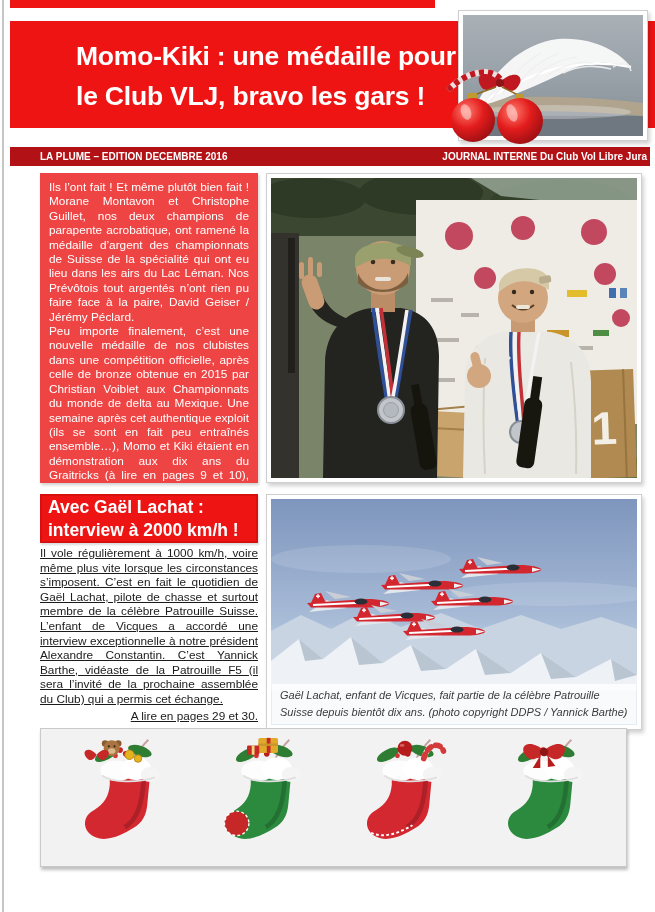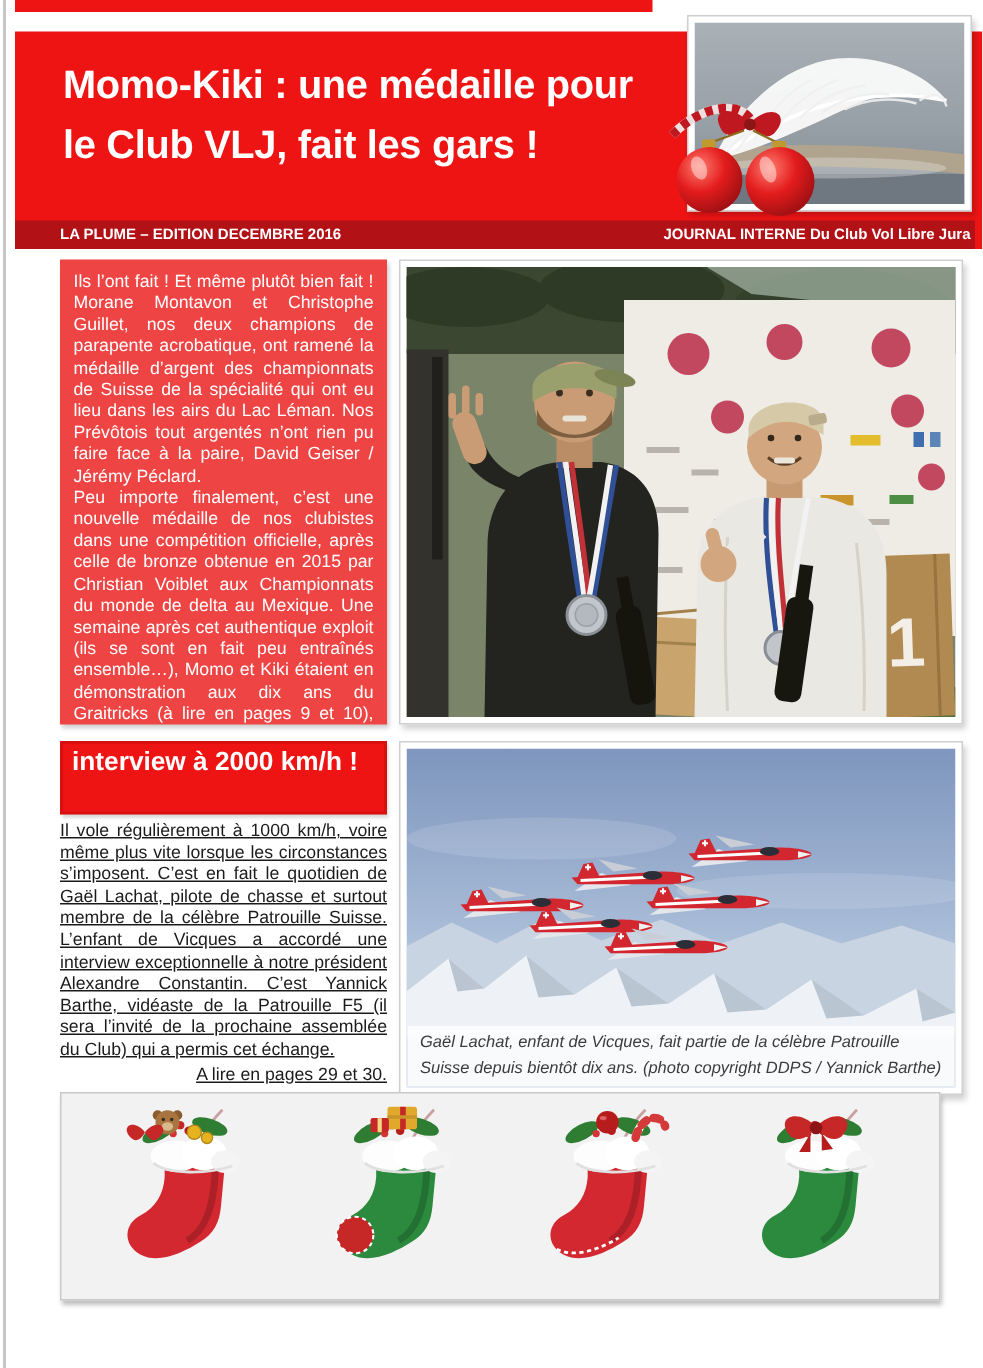--- a/index.html
+++ b/index.html
@@ -6,21 +6,21 @@
   html,body { background:#fff; }
   .page {
     position:relative; width:655px; height:912px; background:#ffffff;
     font-family:"Liberation Sans", sans-serif; overflow:hidden;
   }
   .page-edge { position:absolute; left:2px; top:0; width:2px; height:912px; background:#c6c6c6; }
 
   .top-strip { position:absolute; left:10px; top:0; width:425px; height:8px; background:#ee1414; }
 
   .banner {
-    position:absolute; left:10px; top:21px; width:645px; height:145px; background:#ee1414;
+    position:absolute; left:10px; top:21px; width:645px; height:107px; background:#ee1414;padding-left:34px;
   }
   .banner h1 { color:#ffffff; font-size:26.5px; font-weight:bold; line-height:40px; padding:15px 0 0 32px; letter-spacing:-0.2px; }
 
   .photo-frame {
     position:absolute; background:#ffffff; border:1px solid #cfcfcf; padding:4px;
     box-shadow:2px 3px 4px rgba(0,0,0,0.18);
   }
   .feather-frame { left:458px; top:10px; width:190px; height:131px; z-index:3; }
   .baubles { position:absolute; left:444px; top:64px; width:112px; height:80px; z-index:6; }
 
@@ -67,21 +67,21 @@
 </head>
 <body>
 
 <div class="page">
   <div class="page-edge"></div>
   <div class="top-strip"></div>
 
   <div class="banner">
     <h1>
       <span>Momo-Kiki : une médaille pour</span><br>
-      <span>le Club VLJ, fait les gars !</span>
+      <span>le Club VLJ, bravo les gars !</span>
     </h1>
   </div>
 
   <div class="photo-frame feather-frame">
     <svg viewBox="0 0 180 121" width="180" height="121">
       <defs>
         <linearGradient id="waterg" x1="0" y1="0" x2="0" y2="1">
           <stop offset="0" stop-color="#a9b0b6"></stop>
             <stop offset="0.5" stop-color="#99a1a9"></stop>
           <stop offset="0.78" stop-color="#8d959d"></stop>
@@ -241,20 +241,21 @@
         <rect x="201" y="174" width="9" height="22" rx="4.5" fill="#d2a67e" transform="rotate(-14 205 185)"></rect>
         <g transform="rotate(8 258 250)">
           <rect x="250" y="220" width="18" height="70" rx="6" fill="#17170f"></rect>
           <rect x="255" y="198" width="9" height="26" fill="#17170f"></rect>
         </g>
       </g>
     </svg>
   </div>
 
   <div class="heading-box">
+    <div>Avec Gaël Lachat :</div>
     <div>interview à 2000 km/h !</div>
   </div>
 
   <div class="body2">
     <p>Il vole régulièrement à 1000 km/h, voire même plus vite lorsque les circonstances s’imposent. C’est en fait le quotidien de Gaël Lachat, pilote de chasse et surtout membre de la célèbre Patrouille Suisse. L’enfant de Vicques a accordé une interview exceptionnelle à notre président Alexandre Constantin. C’est Yannick Barthe, vidéaste de la Patrouille F5 (il sera l’invité de la prochaine assemblée du Club) qui a permis cet échange.</p>
     <div class="read-more">A lire en pages 29 et 30.</div>
   </div>
 
   <div class="photo-frame photo2">
     <svg viewBox="0 0 366 226" width="366" height="226">

